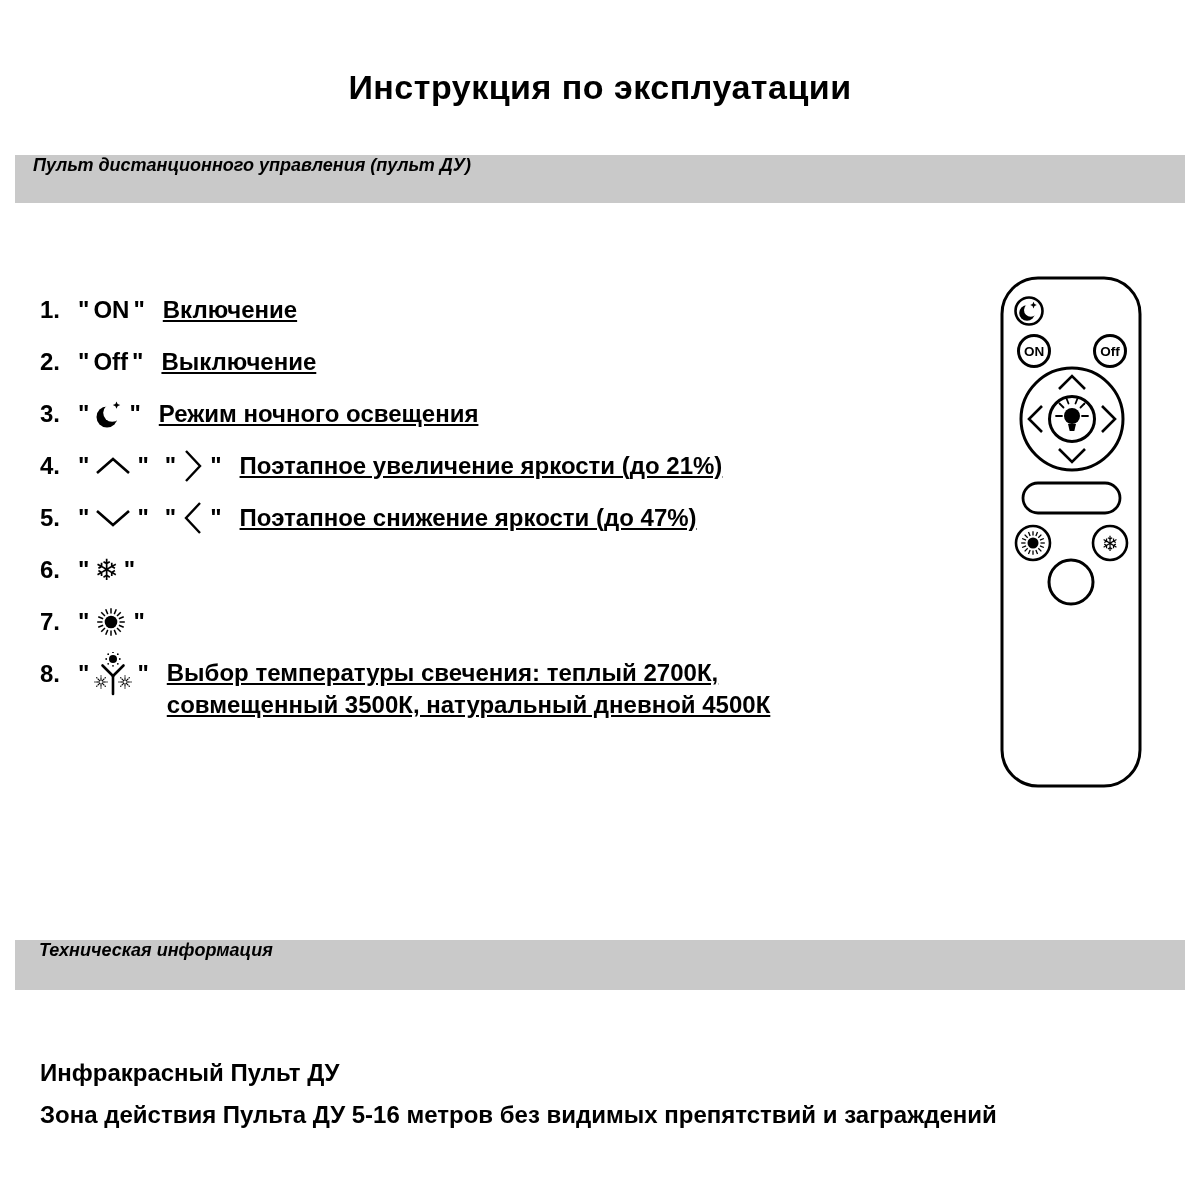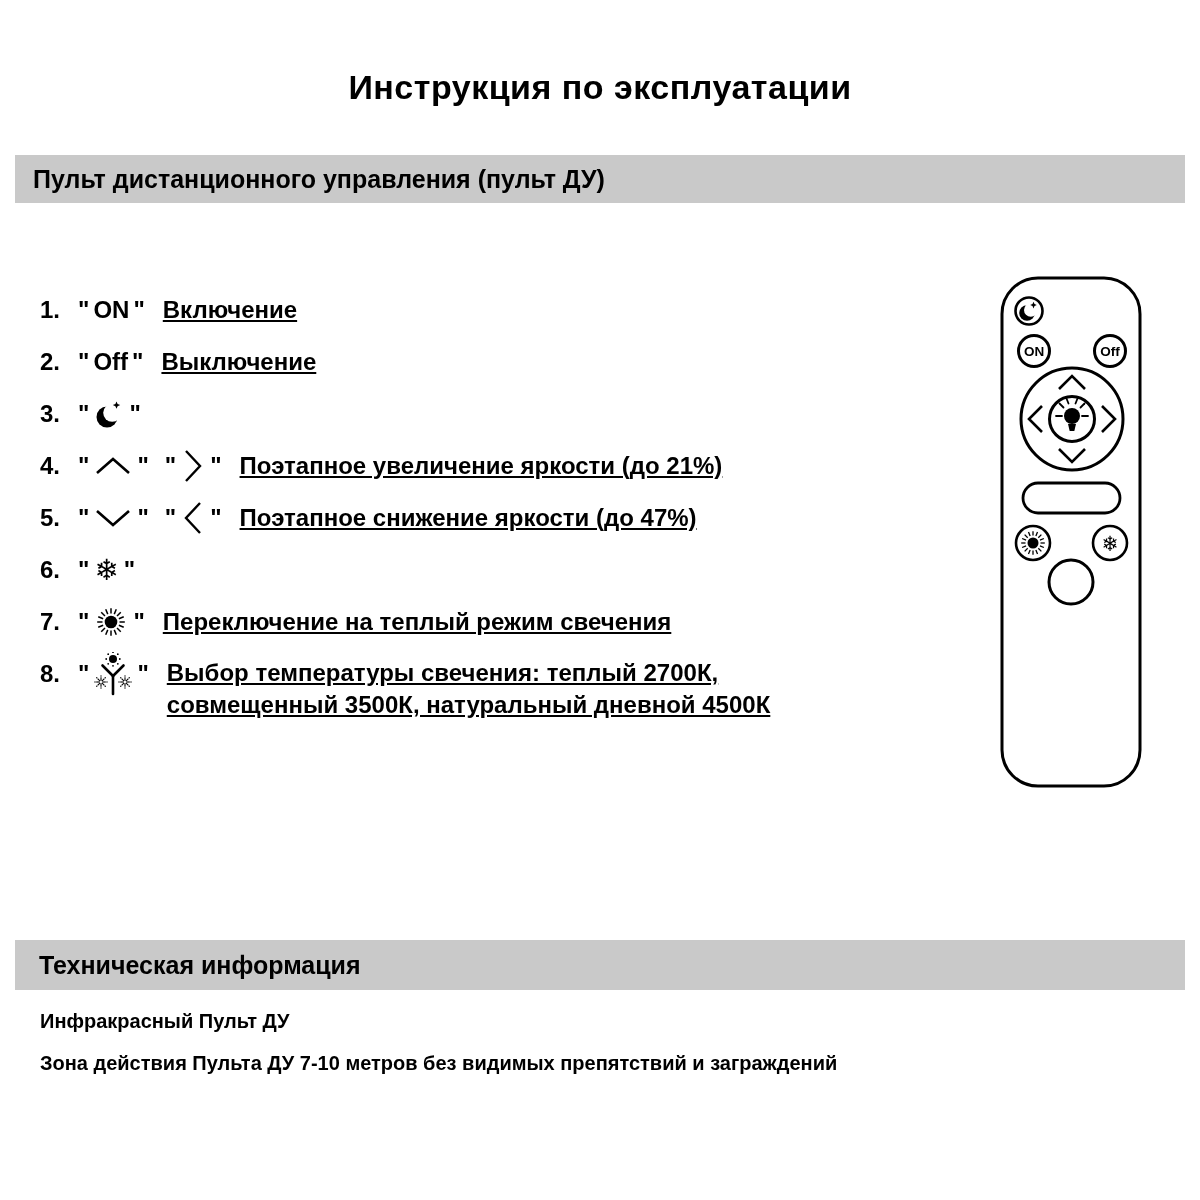--- a/index.html
+++ b/index.html
@@ -1,35 +1,35 @@
 <!DOCTYPE html>
 <html><head>
 <meta charset="utf-8">
 <style>
   html,body{margin:0;padding:0;background:#fff;}
   .page{position:relative;width:1200px;height:1200px;background:#fff;overflow:hidden;
         font-family:"Liberation Sans",sans-serif;font-weight:bold;color:#000;}
   .title{position:absolute;top:68px;left:0;width:100%;text-align:center;
          font-size:34px;margin:0;letter-spacing:0.5px;}
   .banner{position:absolute;left:15px;width:1170px;background:#c9c9c9;
-          display:flex;align-items:center;box-sizing:border-box;padding-left:18px;
-          font-size:25px;}
+          display:flex;box-sizing:border-box;padding-left:18px;
+          font-size:18px;font-style:italic;}
   .banner.remote-banner{top:155px;height:48px;}
   .banner.tech-banner{top:940px;height:50px;padding-left:24px;}
   .list{position:absolute;left:40px;top:293px;}
   .item{display:flex;align-items:center;height:34px;margin-bottom:18px;font-size:24px;white-space:nowrap;}
   .item.multi{height:auto;align-items:flex-start;}
   .item.multi .num,.item.multi .tokens{height:34px;display:flex;align-items:center;}
   .num{width:34px;flex:0 0 34px;}
   .tokens{display:flex;align-items:center;}
   .q{margin:0 4px;}
   .q + .q{margin-left:12px;}
   .icn{display:inline-flex;align-items:center;justify-content:center;margin:0 1px;}
   .lab{margin-left:14px;line-height:32px;text-decoration:underline;}
-  .tech-lines{position:absolute;left:40px;top:1007px;font-size:20px;}
+  .tech-lines{position:absolute;left:40px;top:1059px;font-size:24px;}
   .tech-lines p{margin:0 0 14px 0;line-height:28px;}
   .remote-wrap{position:absolute;left:1000px;top:276px;width:142px;height:512px;}
   svg text{font-weight:bold;}
   .glyph-snow{font-family:"DejaVu Sans",sans-serif;font-size:29px;line-height:1;}
 </style>
 </head>
 <body>
 
 <div class="page">
 
@@ -64,20 +64,21 @@
           <span class="q">"</span>
           <span class="icn">
             <svg width="30" height="34" viewBox="0 0 30 34">
       <circle cx="13" cy="20" r="10.5" fill="#000"></circle>
       <circle cx="18.2" cy="15.8" r="9" fill="#fff"></circle>
       <path d="M22.5,4.5 L23.6,7 L26.2,8.1 L23.6,9.2 L22.5,11.7 L21.4,9.2 L18.8,8.1 L21.4,7 Z" fill="#000"></path>
             </svg>
           </span>
           <span class="q">"</span>
         </span>
+        <span class="lab">Режим ночного освещения</span>
       </div>
       <div class="item">
         <span class="num">4.</span>
         <span class="tokens">
           <span class="q">"</span>
           <span class="icn">
             <svg width="38" height="22" viewBox="0 0 38 22">
               <polyline points="3,18 19,4 35,18" fill="none" stroke="#000" stroke-width="2.6"></polyline>
             </svg>
           </span>
@@ -142,21 +143,20 @@
               <line x1="25.5" y1="17" x2="30.8" y2="17" stroke="#000" stroke-width="1.5" transform="rotate(225.0 17 17)"></line>
               <line x1="25.5" y1="17" x2="30.8" y2="17" stroke="#000" stroke-width="1.5" transform="rotate(247.5 17 17)"></line>
               <line x1="25.5" y1="17" x2="30.8" y2="17" stroke="#000" stroke-width="1.5" transform="rotate(270.0 17 17)"></line>
               <line x1="25.5" y1="17" x2="30.8" y2="17" stroke="#000" stroke-width="1.5" transform="rotate(292.5 17 17)"></line>
               <line x1="25.5" y1="17" x2="30.8" y2="17" stroke="#000" stroke-width="1.5" transform="rotate(315.0 17 17)"></line>
               <line x1="25.5" y1="17" x2="30.8" y2="17" stroke="#000" stroke-width="1.5" transform="rotate(337.5 17 17)"></line>
             </svg>
           </span>
           <span class="q">"</span>
         </span>
-        <span class="lab">Переключение на теплый режим свечения</span>
       </div>
       <div class="item multi">
         <span class="num">8.</span>
         <span class="tokens">
           <span class="q">"</span>
           <span class="icn">
             <svg width="38" height="44" viewBox="0 0 38 44">
       <g stroke="#000" stroke-width="2.6" stroke-linecap="round">
         <line x1="19" y1="24" x2="19" y2="42"></line>
         <line x1="19" y1="24" x2="8.5" y2="13.5"></line>
@@ -274,16 +274,16 @@
       <circle cx="71" cy="306" r="22" fill="none" stroke="#000" stroke-width="3"></circle>
     </svg>
   </div>
 
   <div class="banner tech-banner">
     <span>Техническая информация</span>
   </div>
 
   <div class="tech-lines">
       <p>Инфракрасный Пульт ДУ</p>
-      <p>Зона действия Пульта ДУ 7-10 метров без видимых препятствий и заграждений</p>
+      <p>Зона действия Пульта ДУ 5-16 метров без видимых препятствий и заграждений</p>
     </div>
 
 </div>
 
 </body></html>

